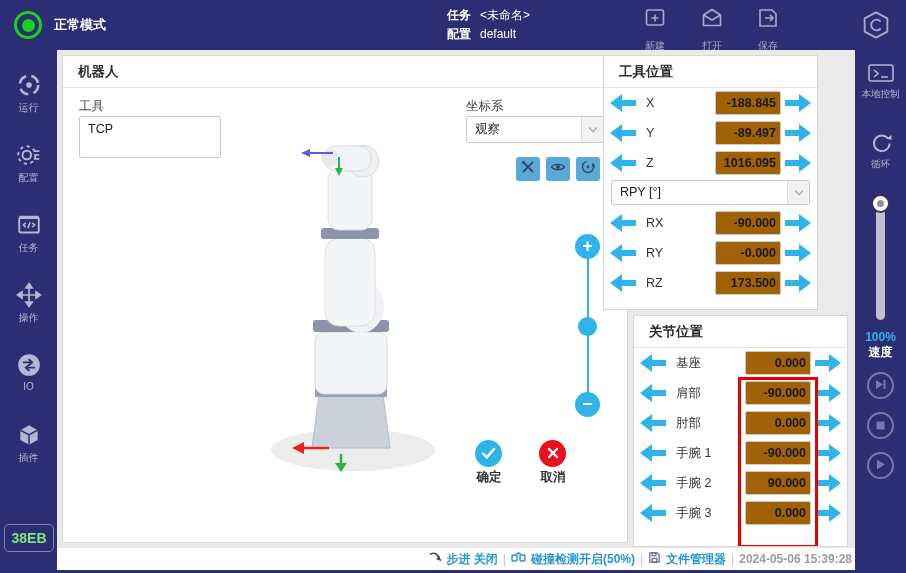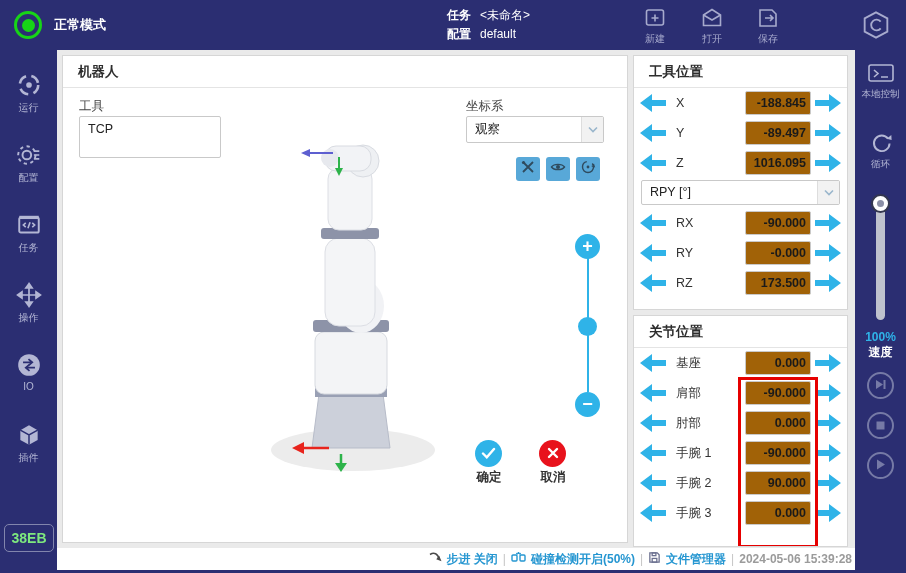--- a/index.html
+++ b/index.html
@@ -10,21 +10,21 @@
   
   .topbar { position:absolute; left:0; top:0; width:906px; height:50px; background:#2b2e72; }
   .mode-wrap { position:absolute; left:14px; top:11px; display:flex; align-items:center; gap:12px; }
   .mode-ring { width:28px; height:28px; border:3px solid #17d417; border-radius:50%; display:flex; align-items:center; justify-content:center; }
   .mode-dot { width:13px; height:13px; background:#17d417; border-radius:50%; }
   .mode-label { color:#fff; font-weight:bold; font-size:13px; }
   .task-block { position:absolute; left:447px; top:6px; font-size:12px; color:#fff; line-height:19px; }
   .task-row b { font-weight:bold; margin-right:9px; }
   .tb-action { position:absolute; top:6px; width:56px; text-align:center; color:#a7aacd; cursor:pointer; }
   .tb-action svg { display:block; margin:0 auto; }
-  .tb-action .lbl { font-size:10px; margin-top:2px; }
+  .tb-action .lbl { font-size:10px; margin-top:9px; }
   .tb-logo { position:absolute; right:14px; top:9px; }
 
   
   .sidebar-left { position:absolute; left:0; top:50px; width:57px; height:523px; background:#2b2e72; }
   .nav-item { position:absolute; left:0; width:57px; text-align:center; color:#b3b6d4; cursor:pointer; }
   .nav-item svg { display:block; margin:0 auto; }
   .nav-item .lbl { font-size:10px; margin-top:3px; }
   .badge-hex { position:absolute; left:4px; top:474px; width:50px; height:28px; border:1px solid #8285ad; border-radius:5px; color:#7ee87e; font-weight:bold; font-size:14px; text-align:center; line-height:26px; }
 
   
@@ -40,21 +40,21 @@
   .robot-svg { position:absolute; left:0; top:33px; width:566px; height:455px; }
 
   .zoom-btn { position:absolute; width:25px; height:25px; border-radius:50%; background:#2fb3e8; color:#fff; font-size:18px; font-weight:bold; text-align:center; line-height:24px; cursor:pointer; }
   .zoom-track { position:absolute; left:524px; top:202px; width:2px; height:134px; background:#2fb3e8; }
   .zoom-knob { position:absolute; left:515px; top:261px; width:19px; height:19px; border-radius:50%; background:#2fb3e8; cursor:pointer; }
 
   .confirm-circle { position:absolute; width:27px; height:27px; border-radius:50%; display:flex; align-items:center; justify-content:center; cursor:pointer; }
   .cc-label { position:absolute; width:54px; text-align:center; font-size:12.5px; font-weight:bold; color:#333; }
 
   
-  #tool-panel  { left:633px; top:55px;  width:215px; height:255px; }
+  #tool-panel  { left:603px; top:55px;  width:215px; height:255px; }
   #joint-panel { left:633px; top:315px; width:215px; height:232px; overflow:hidden; }
   .prow { display:flex; align-items:center; height:30px; padding:0 6px; }
   .prow .arrow { width:26px; height:18px; flex:0 0 auto; cursor:pointer; }
   .prow .plabel { flex:1 1 auto; margin-left:10px; font-size:12.5px; color:#333; }
   .num-box { width:66px; height:24px; border:1px solid #c9c9c9; border-radius:2px; background:#a16207; font-size:12.5px; font-weight:600; color:#1a1a1a; text-align:right; line-height:22px; padding:0 4px; margin-right:4px; flex:0 0 auto; }
   .rpy-row { height:30px; padding:2px 7px; }
   .rpy-dd { position:relative; width:100%; height:25px; line-height:23px; }
   .unit-row { display:flex; align-items:center; height:30px; padding-left:28px; }
   .unit-label { font-size:12.5px; font-weight:bold; color:#333; }
   .unit-dd { position:relative; width:68px; height:24px; line-height:22px; margin-left:26px; }

